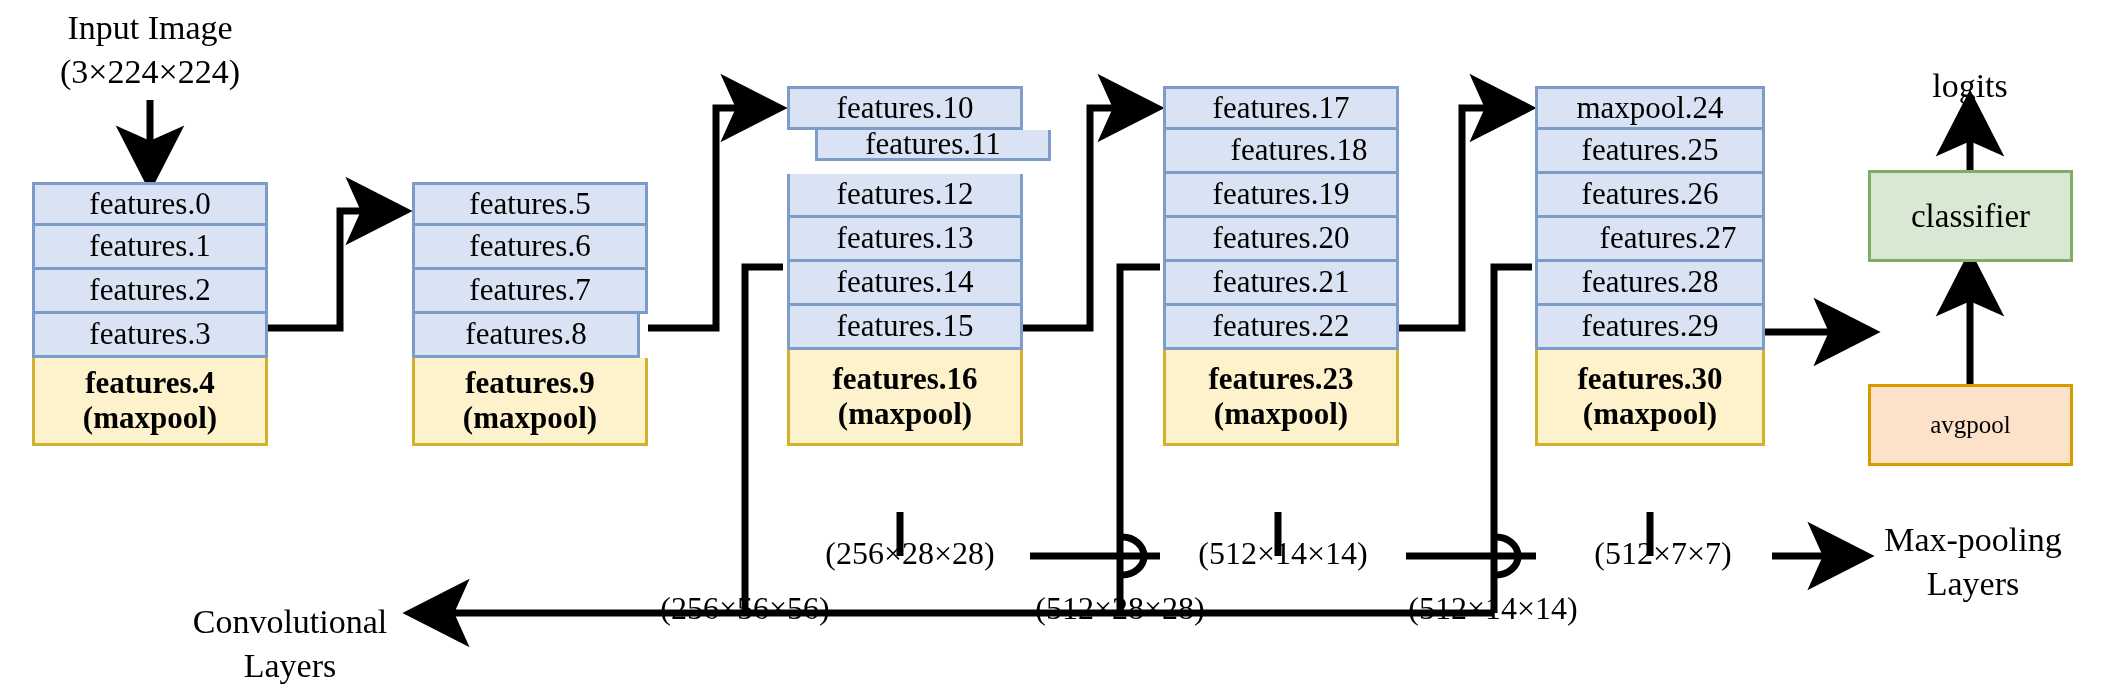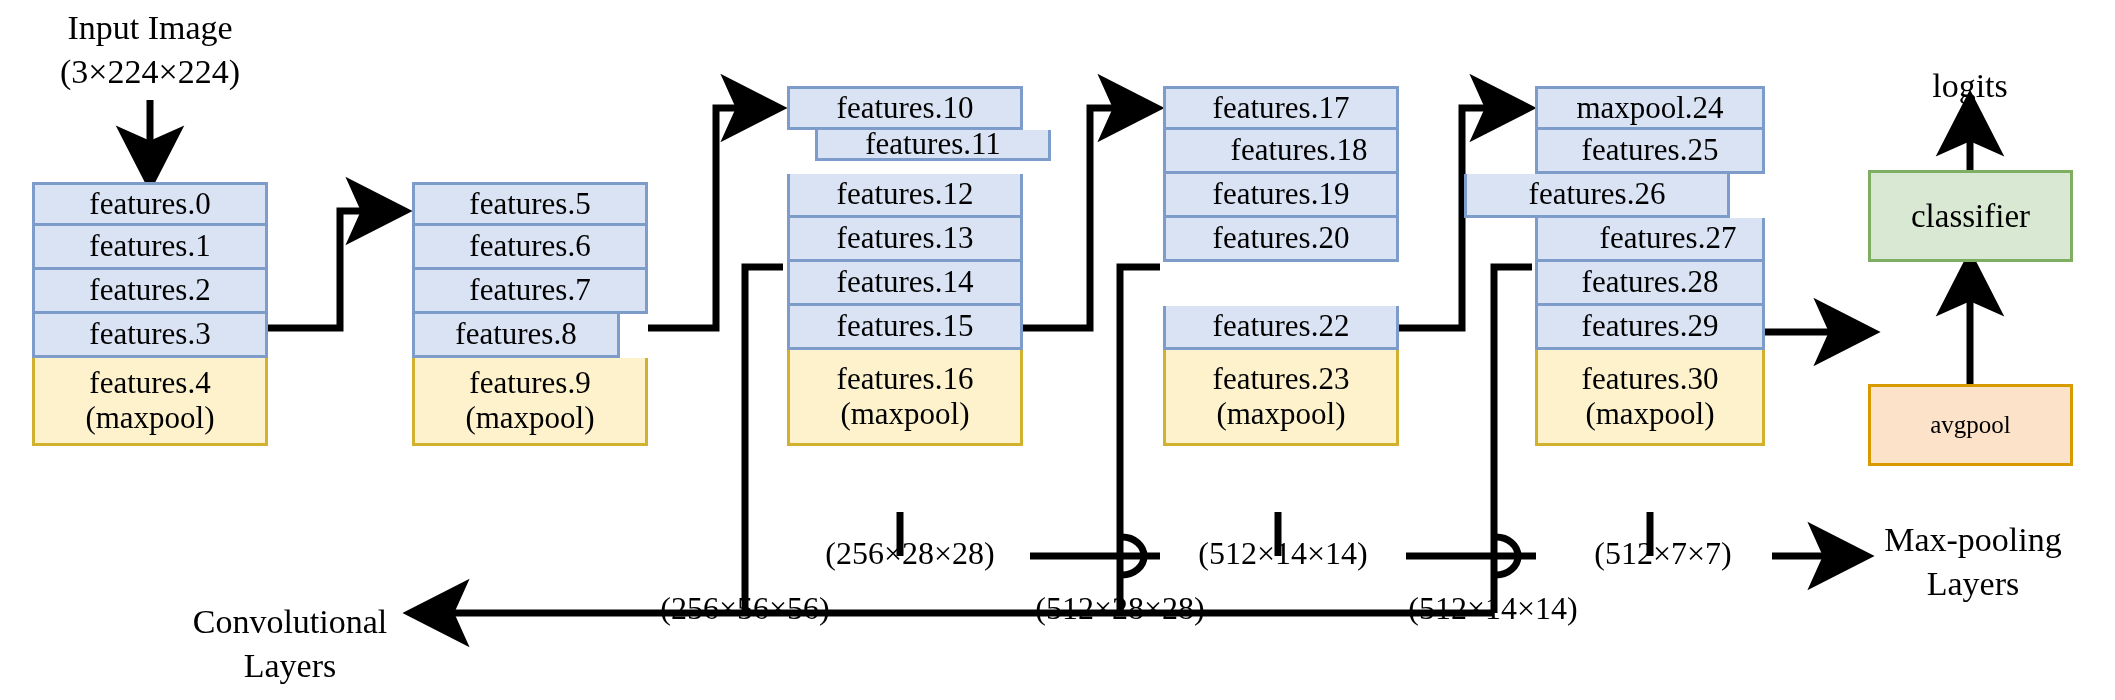--- a/index.html
+++ b/index.html
@@ -4,21 +4,21 @@
 <style>
   html,body{margin:0;padding:0;background:#ffffff;}
   #page{position:relative;width:2115px;height:700px;background:#ffffff;
         font-family:"Liberation Serif","DejaVu Serif",serif;overflow:hidden;}
   svg{position:absolute;left:0;top:0;width:2115px;height:700px;}
   .blk{position:absolute;box-sizing:border-box;display:flex;align-items:center;
        justify-content:center;text-align:left;color:#000;line-height:1.1;}
   .conv{background:#dae3f3;border:3px solid #7e9cca;font-size:31px;}
   .conv.mid{border-top:none;}
   .pool{background:#fdf2cc;border:3px solid #d2b12e;font-size:31px;
-        flex-direction:column;border-top:none;}
+        flex-direction:column;border-top:none;font-weight:bold;}
   .classifier{background:#d9e8d3;border:3px solid #7fae63;font-size:33px;}
   .avgpool{background:#fbe2c9;border:3px solid #d79b00;font-size:25px;}
   .lbl{position:absolute;color:#000;text-align:center;line-height:1.15;}
   .t-title{font-size:34px;}
   .t-dim{font-size:32px;}
   .t-side{font-size:34px;}
 </style>
 </head>
 <body>
 
@@ -77,50 +77,51 @@
   <div class="blk conv mid" style="left:32px;top:270px;width:236px;height:44px;">features.2</div>
   <div class="blk conv mid" style="left:32px;top:314px;width:236px;height:44px;">features.3</div>
   <div class="blk pool" style="left:32px;top:358px;width:236px;height:88px;">
     <span>features.4</span>
     <span>(maxpool)</span>
   </div>
 
   <div class="blk conv" style="left:412px;top:182px;width:236px;height:44px;">features.5</div>
   <div class="blk conv mid" style="left:412px;top:226px;width:236px;height:44px;">features.6</div>
   <div class="blk conv mid" style="left:412px;top:270px;width:236px;height:44px;">features.7</div>
-  <div class="blk conv mid" style="left:412px;top:314px;width:208px;height:44px;">features.8</div>
+  <div class="blk conv mid" style="left:412px;top:314px;width:228px;height:44px;">features.8</div>
   <div class="blk pool" style="left:412px;top:358px;width:236px;height:88px;">
     <span>features.9</span>
     <span>(maxpool)</span>
   </div>
 
   <div class="blk conv" style="left:787px;top:86px;width:236px;height:44px;">features.10</div>
   <div class="blk conv mid" style="left:787px;top:130px;width:236px;height:31px;margin-left:28px;">features.11</div>
   <div class="blk conv mid" style="left:787px;top:174px;width:236px;height:44px;">features.12</div>
   <div class="blk conv mid" style="left:787px;top:218px;width:236px;height:44px;">features.13</div>
   <div class="blk conv mid" style="left:787px;top:262px;width:236px;height:44px;">features.14</div>
   <div class="blk conv mid" style="left:787px;top:306px;width:236px;height:44px;">features.15</div>
   <div class="blk pool" style="left:787px;top:350px;width:236px;height:96px;">
     <span>features.16</span>
     <span>(maxpool)</span>
   </div>
 
   <div class="blk conv" style="left:1163px;top:86px;width:236px;height:44px;">features.17</div>
   <div class="blk conv mid" style="left:1163px;top:130px;width:236px;height:44px;padding-left:36px;">features.18</div>
   <div class="blk conv mid" style="left:1163px;top:174px;width:236px;height:44px;">features.19</div>
   <div class="blk conv mid" style="left:1163px;top:218px;width:236px;height:44px;">features.20</div>
+  <div class="blk conv mid" style="left:1163px;top:262px;width:236px;height:44px;">features.21</div>
   <div class="blk conv mid" style="left:1163px;top:306px;width:236px;height:44px;">features.22</div>
   <div class="blk pool" style="left:1163px;top:350px;width:236px;height:96px;">
     <span>features.23</span>
     <span>(maxpool)</span>
   </div>
 
   <div class="blk conv" style="left:1535px;top:86px;width:230px;height:44px;">maxpool.24</div>
   <div class="blk conv mid" style="left:1535px;top:130px;width:230px;height:44px;">features.25</div>
-  <div class="blk conv mid" style="left:1464px;top:174px;width:266px;height:44px;">features.26</div>
+  <div class="blk conv mid" style="left:1535px;top:174px;width:230px;height:44px;">features.26</div>
   <div class="blk conv mid" style="left:1535px;top:218px;width:230px;height:44px;padding-left:36px;">features.27</div>
   <div class="blk conv mid" style="left:1535px;top:262px;width:230px;height:44px;">features.28</div>
   <div class="blk conv mid" style="left:1535px;top:306px;width:230px;height:44px;">features.29</div>
   <div class="blk pool" style="left:1535px;top:350px;width:230px;height:96px;">
     <span>features.30</span>
     <span>(maxpool)</span>
   </div>
 
   <div class="blk classifier" style="left:1868px;top:170px;width:205px;height:92px;">classifier</div>
   <div class="blk avgpool" style="left:1868px;top:384px;width:205px;height:82px;">avgpool</div>

